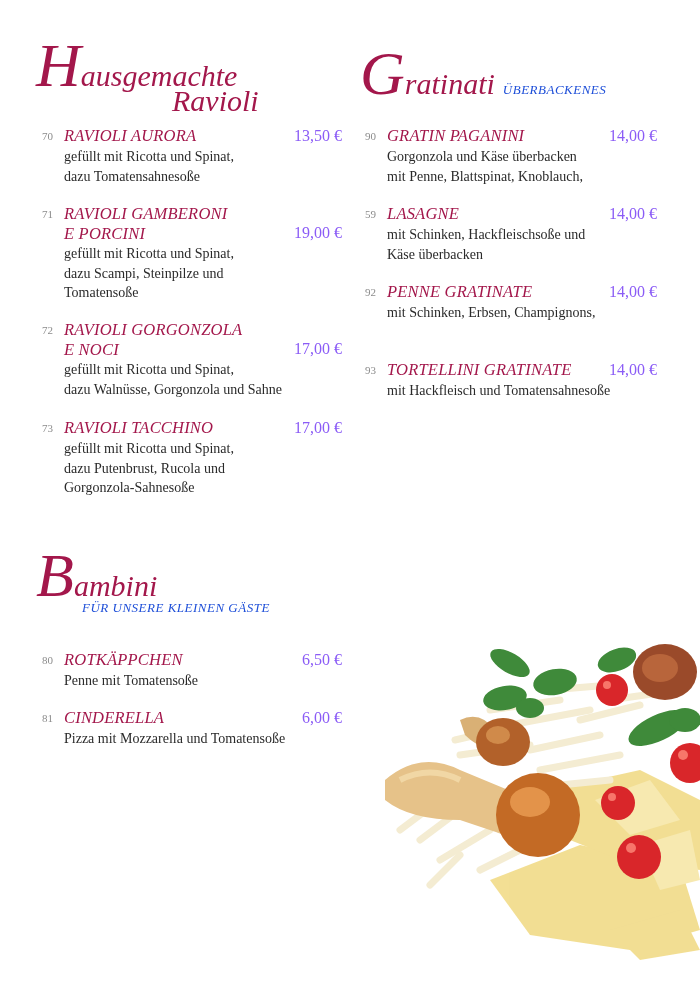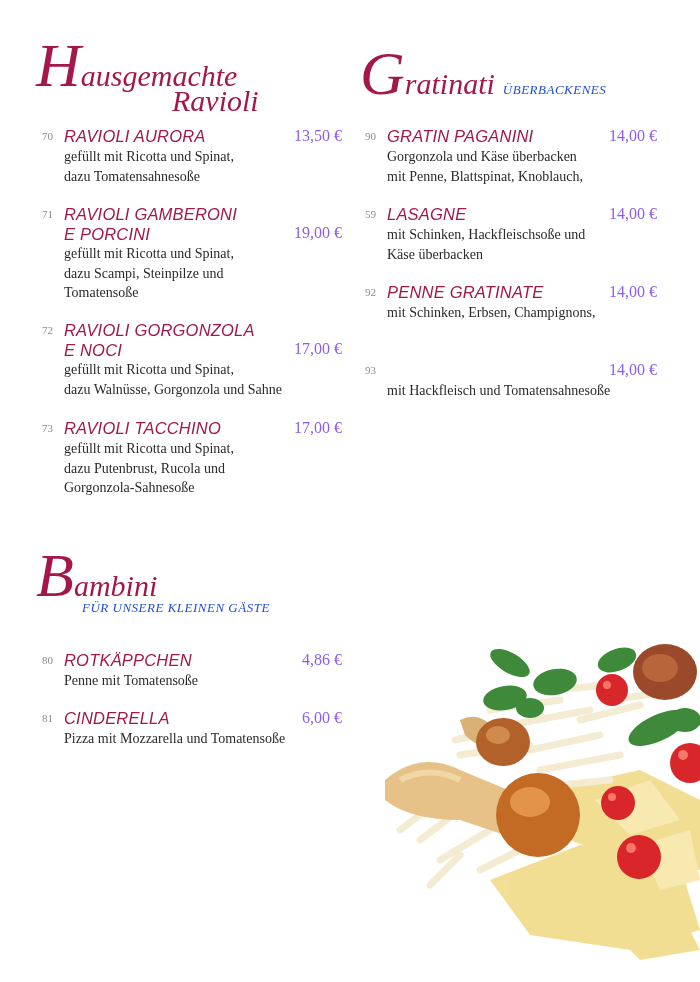--- a/index.html
+++ b/index.html
@@ -3,21 +3,21 @@
 <meta charset="utf-8">
 <style>
   html, body { margin:0; padding:0; background:#fff; }
   body { width:700px; height:982px; position:relative; overflow:hidden; font-family:"DejaVu Serif", serif; color:#2a2a2a; }
   .sec-title { position:absolute; color:#a3174b; font-family:"Liberation Serif", serif; font-style:italic; white-space:nowrap; }
   .cap { font-family:"Liberation Serif", serif; font-style:italic; font-size:62px; line-height:1; }
   .word { font-family:"Liberation Serif", serif; font-style:italic; font-size:30px; }
   .sub { font-family:"Liberation Serif", serif; font-style:italic; font-size:13px; color:#1d4ed8; letter-spacing:0.5px; }
   .item { position:absolute; width:300px; }
   .num { position:absolute; left:0; top:4px; font-family:"Liberation Serif", serif; font-size:11px; color:#8c8c8c;text-align:right; }
-  .name { position:absolute; left:22px; font-family:Liberation Sans, sans-serif; font-style:italic; font-size:16.5px; color:#a3174b; line-height:20px; letter-spacing:0.2px; }
+  .name { position:absolute; left:22px; font-family:Liberation Serif, serif; font-style:italic; font-size:16.5px; color:#a3174b; line-height:20px; letter-spacing:0.2px; }
   .price { position:absolute; right:0; font-family:"Liberation Serif", serif; font-size:16px; color:#8b5cf6; line-height:20px; }
   .desc { position:absolute; left:22px; font-family:"Liberation Serif", serif; font-size:14px; color:#2a2a2a; line-height:19.5px; width:290px; }
   .food { position:absolute; left:380px; top:630px; width:320px; height:330px; }
 </style>
 </head>
 <body>
 
 <div class="sec-title" style="left:36px; top:34px;">
   <span class="cap">H</span><span class="word">ausgemachte</span>
 </div>
@@ -96,35 +96,36 @@
   <span class="num">92</span>
   <span class="name" style="top:0;">PENNE GRATINATE</span>
   <span class="price" style="top:0;">14,00 €</span>
   <div class="desc" style="top:21px; width:300px;">
     <div>mit Schinken, Erbsen, Champignons,</div>
   </div>
 </div>
 
 <div class="item" style="left:365px; top:360px; width:292px; height:42px;">
   <span class="num">93</span>
+  <span class="name" style="top:0;">TORTELLINI GRATINATE</span>
   <span class="price" style="top:0;">14,00 €</span>
   <div class="desc" style="top:21px; width:280px;">
     <div>mit Hackfleisch und Tomatensahnesoße</div>
   </div>
 </div>
 
 <div class="sec-title" style="left:36px; top:544px;">
   <span class="cap">B</span><span class="word">ambini</span>
 </div>
 <div class="sec-title sub" style="left:82px; top:600px;">FÜR UNSERE KLEINEN GÄSTE</div>
 
 <div class="item" style="left:42px; top:650px; height:42px;">
   <span class="num">80</span>
   <span class="name" style="top:0;">ROTKÄPPCHEN</span>
-  <span class="price" style="top:0;">4,86 €</span>
+  <span class="price" style="top:0;">6,50 €</span>
   <div class="desc" style="top:21px;">
     <div>Penne mit Tomatensoße</div>
   </div>
 </div>
 
 <div class="item" style="left:42px; top:708px; height:42px;">
   <span class="num">81</span>
   <span class="name" style="top:0;">CINDERELLA</span>
   <span class="price" style="top:0;">6,00 €</span>
   <div class="desc" style="top:21px;">

